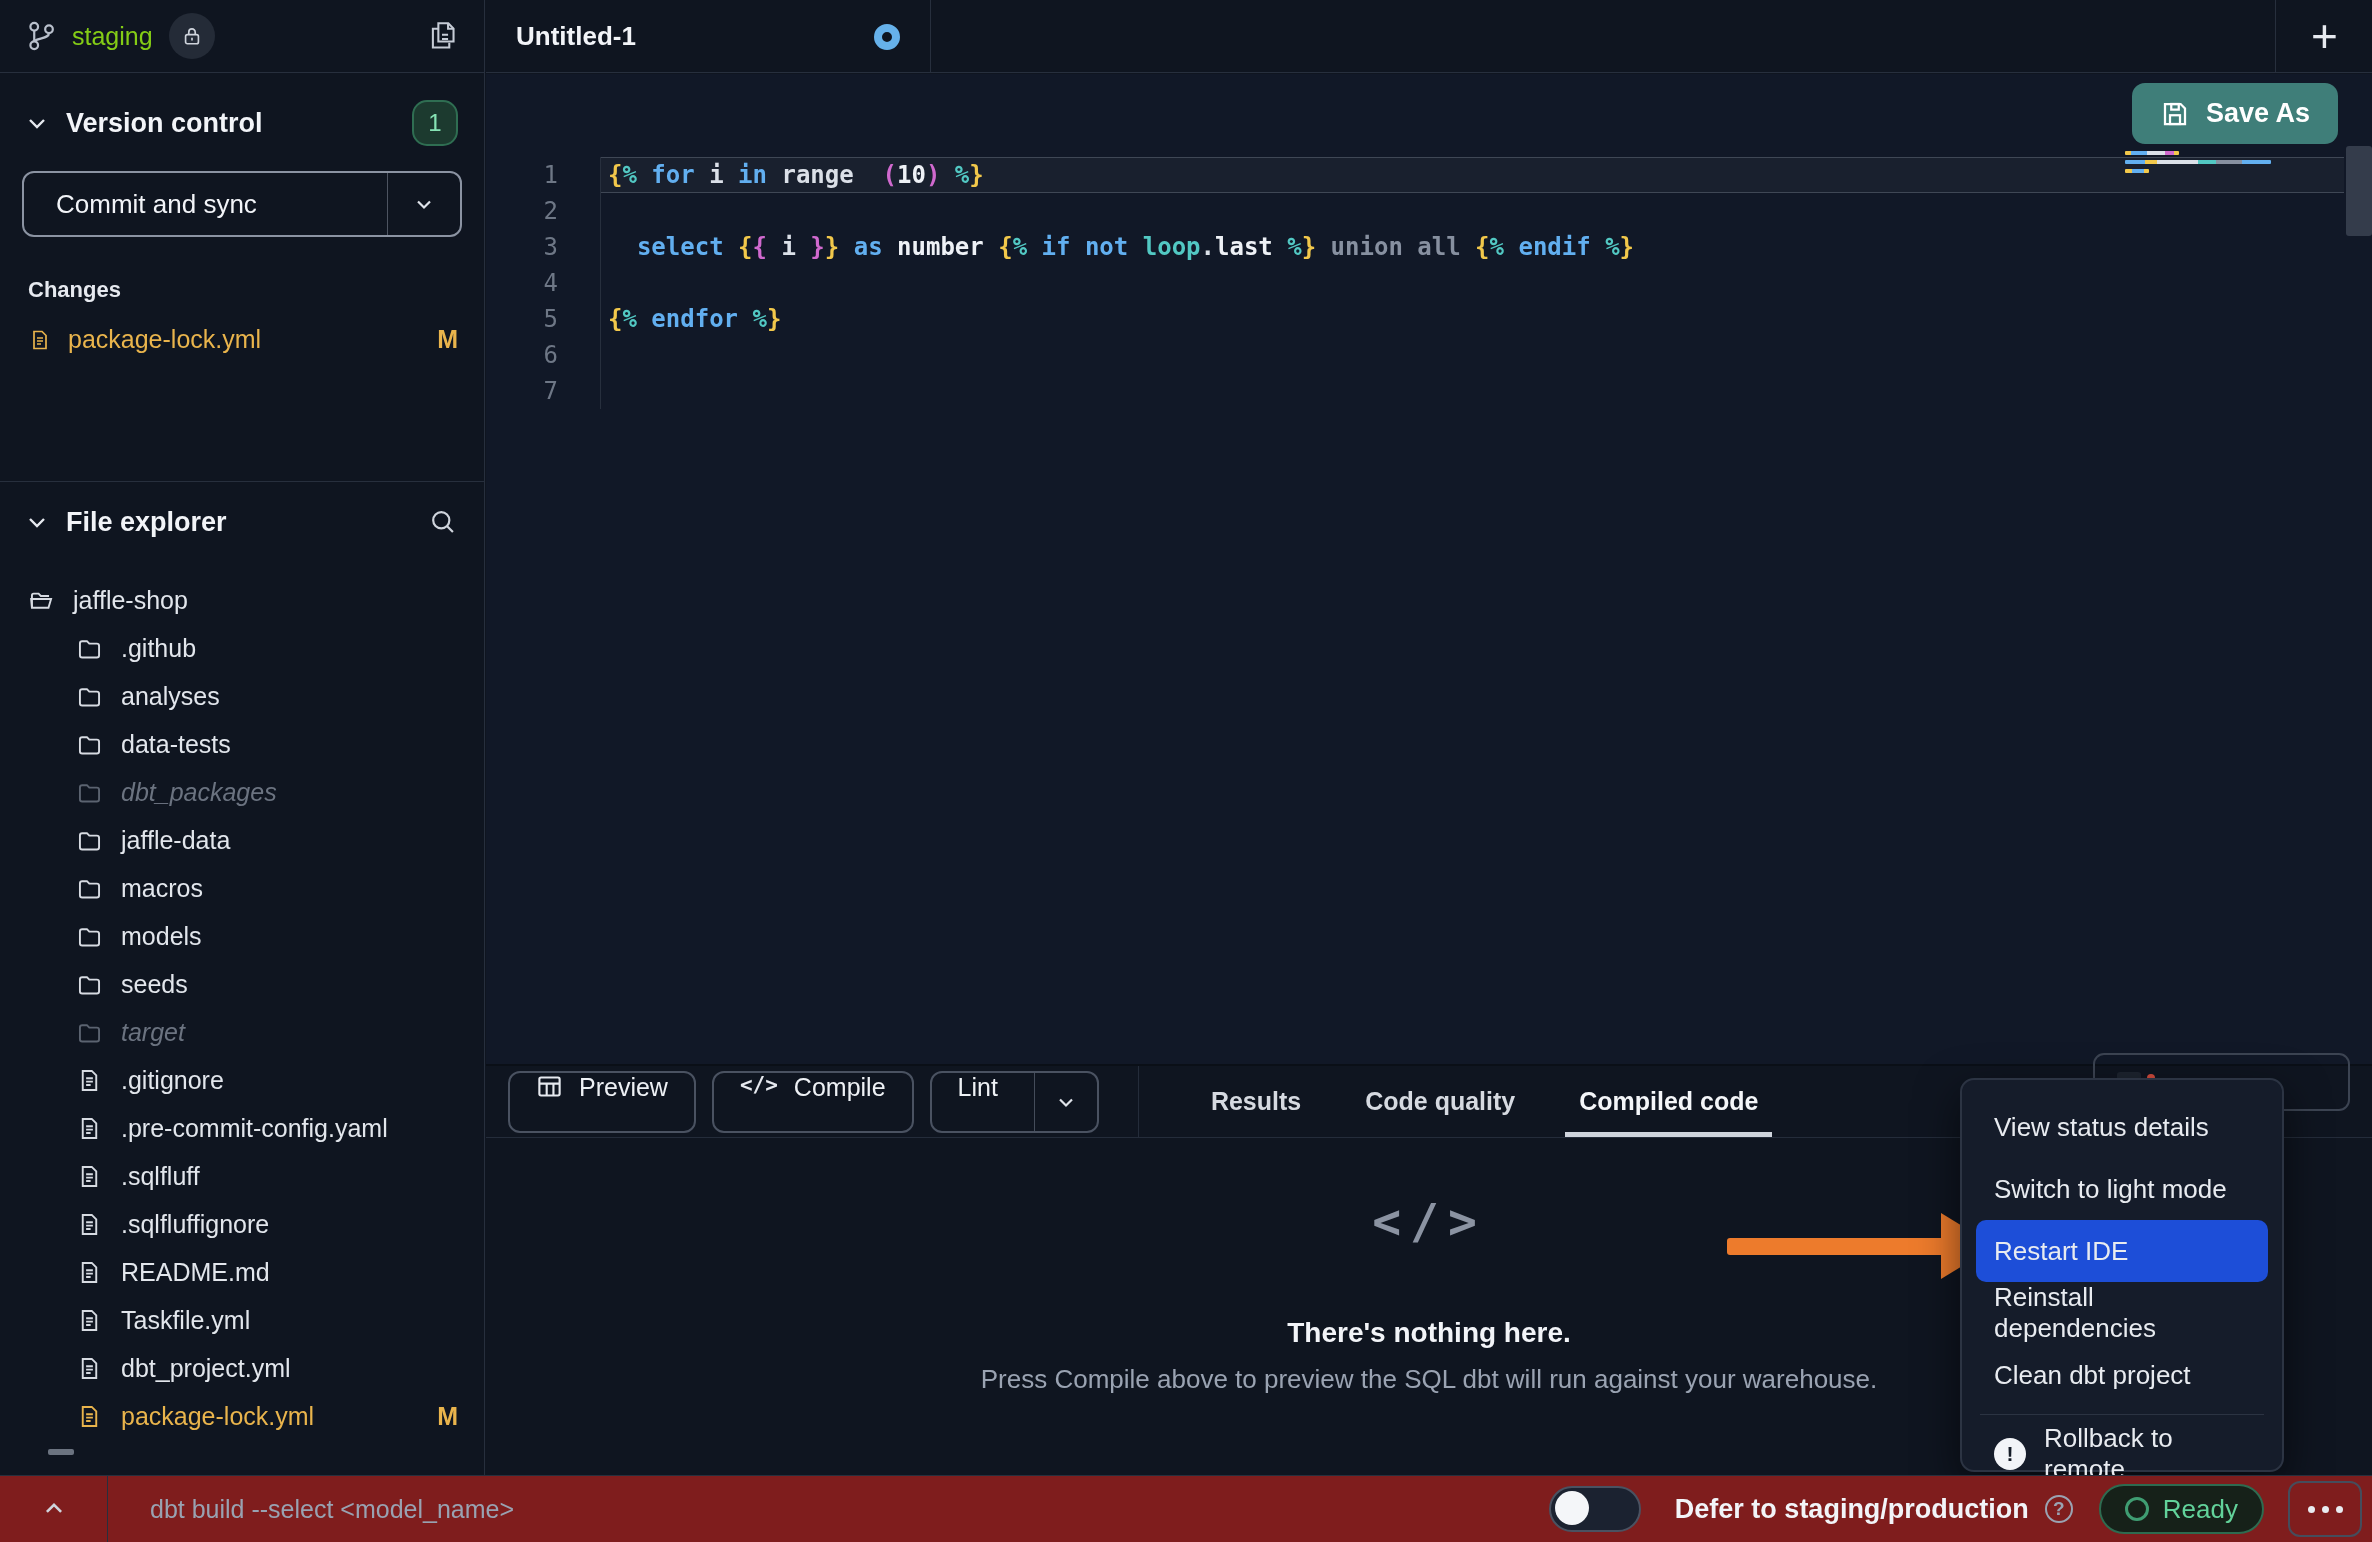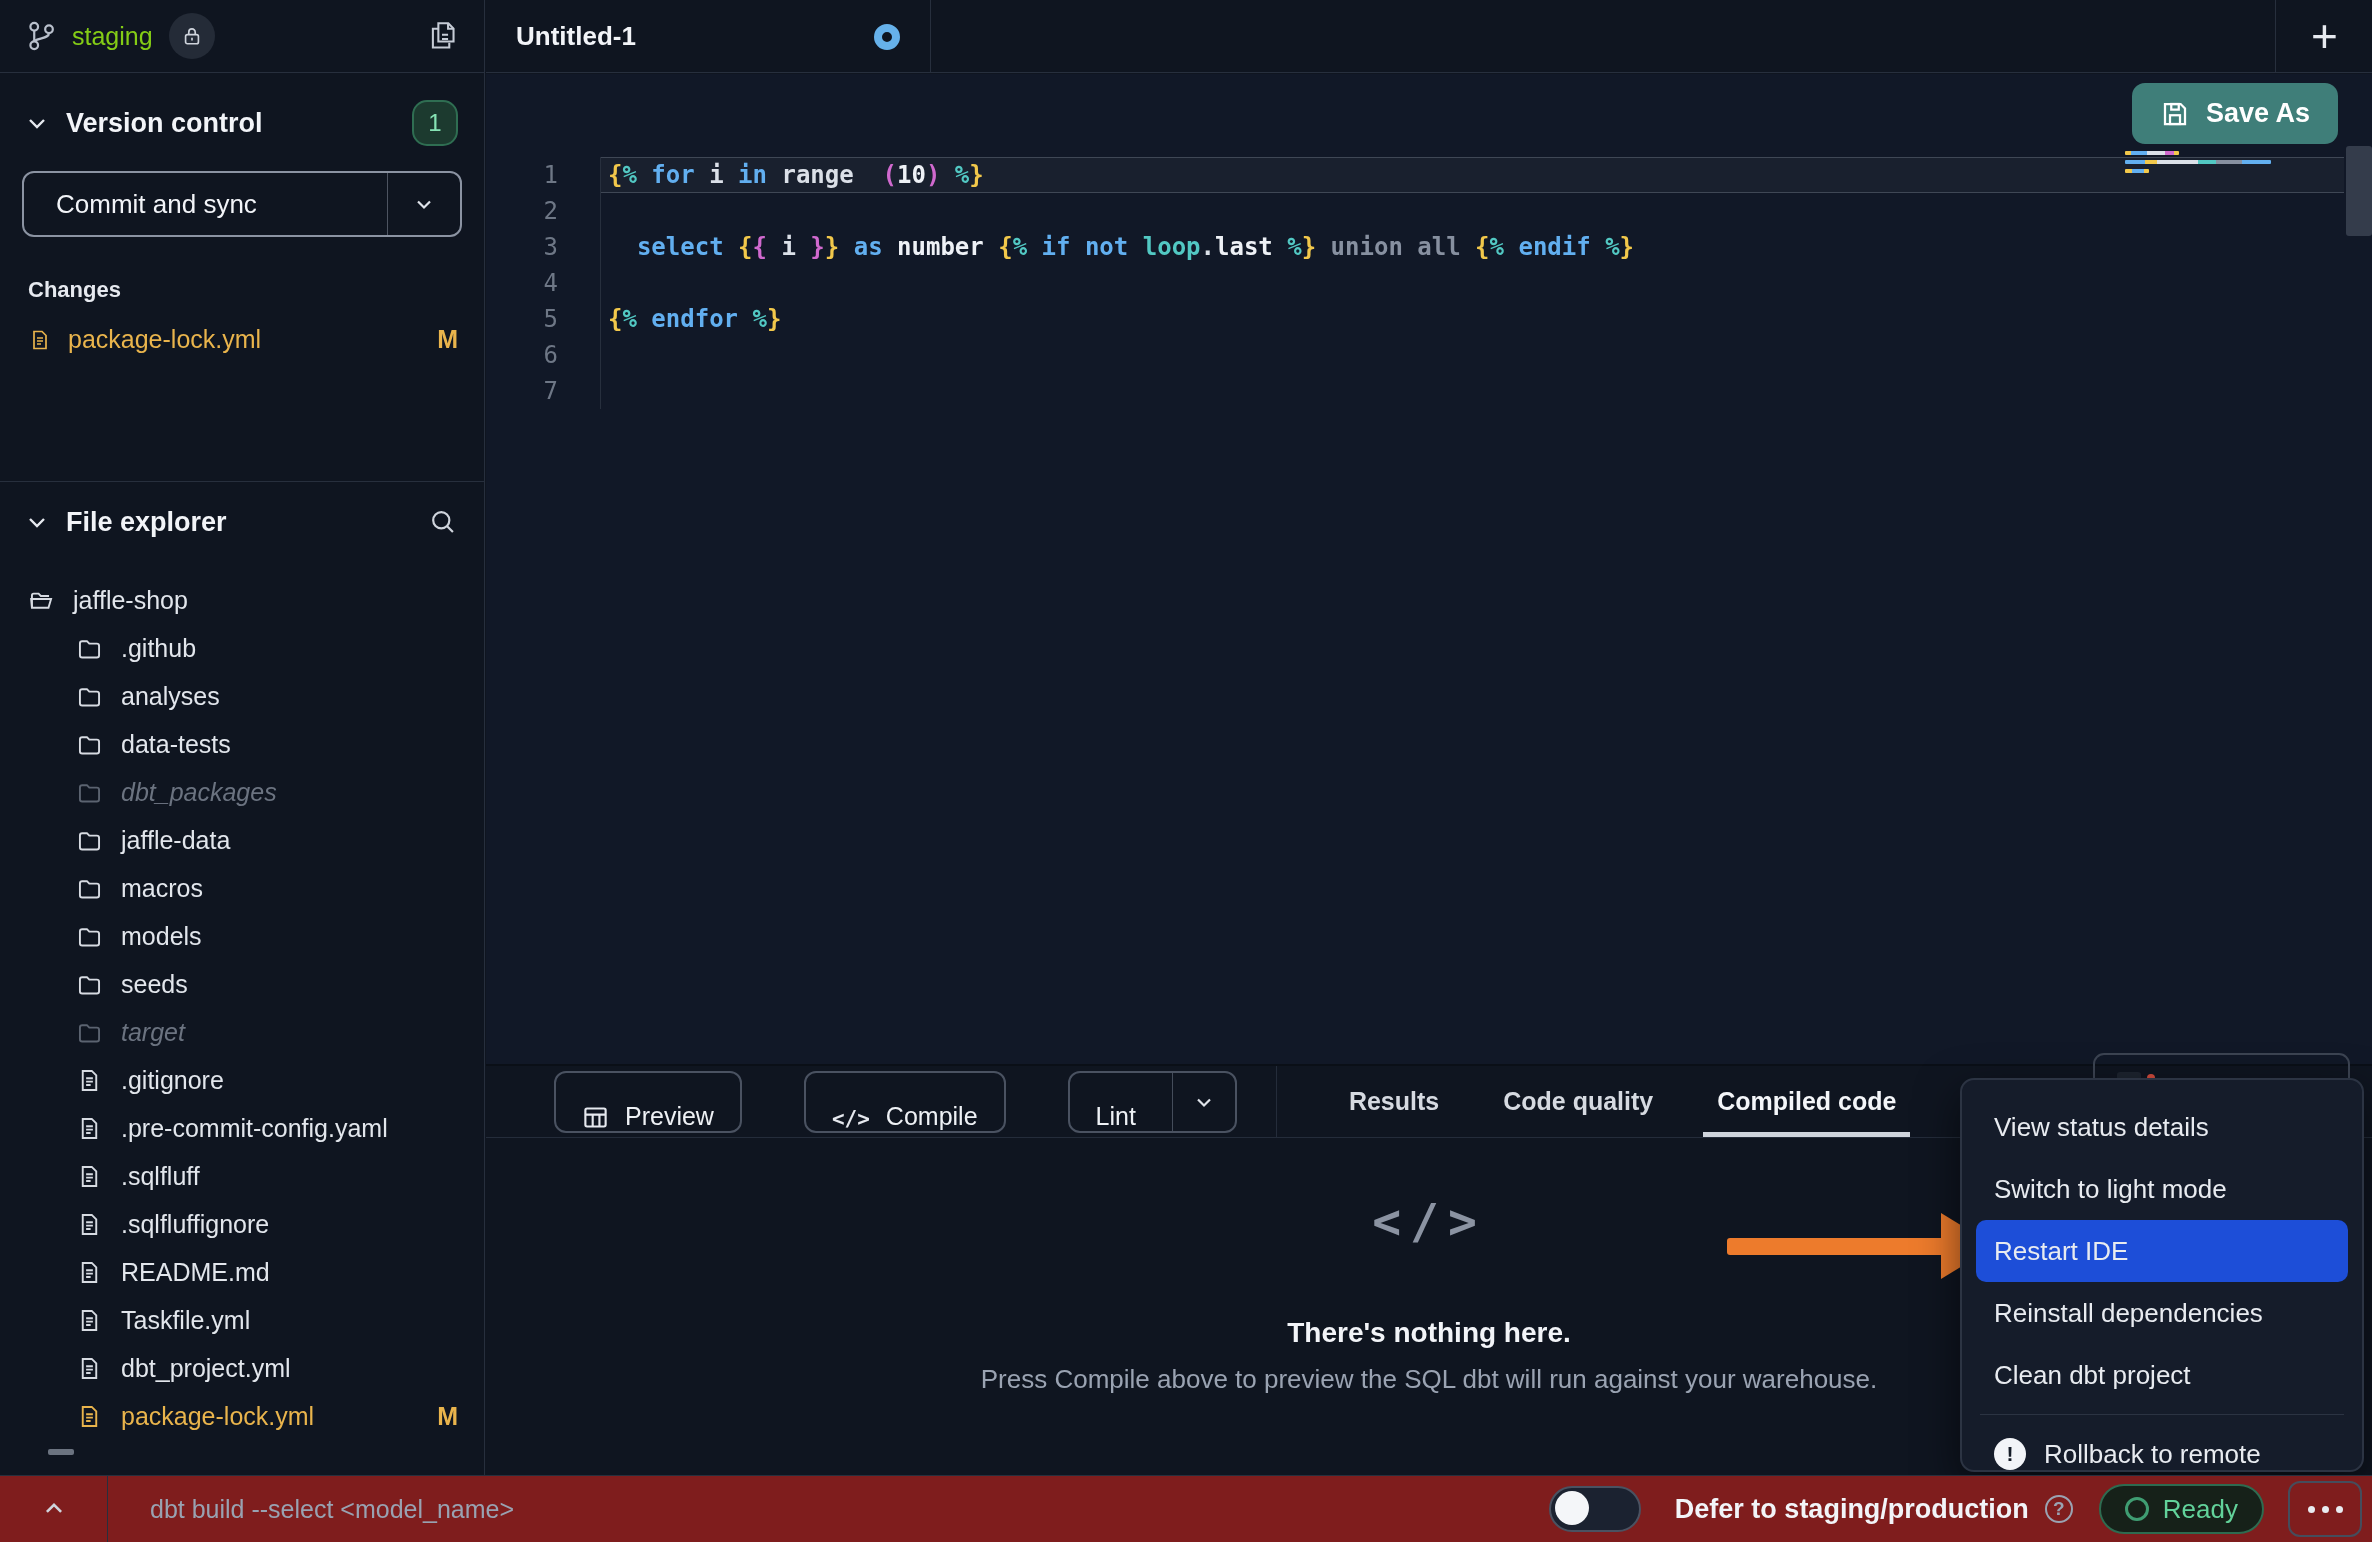--- a/index.html
+++ b/index.html
@@ -77,23 +77,23 @@
   .mm1{width:54px;background:linear-gradient(90deg,#f2c84b 0 12%,#62aff0 12% 40%,#dbe0e8 40% 75%,#d069ce 75% 90%,#f2c84b 90%);}
   .mm2{width:146px;background:linear-gradient(90deg,#62aff0 0 14%,#f2c84b 14% 22%,#dbe0e8 22% 50%,#52c8c3 50% 62%,#8790a0 62% 80%,#62aff0 80%);}
   .mm3{width:24px;background:linear-gradient(90deg,#f2c84b 0 30%,#62aff0 30% 80%,#f2c84b 80%);}
   .vthumb{position:absolute;right:0;top:72px;width:26px;height:90px;background:#343c4b;border-radius:3px;}
 
   
   .pane{position:absolute;left:486px;top:1064px;right:0;height:411px;background:#0f1520;
         border-top:2px solid #0a0f17;box-sizing:border-box;}
   .pane-toolbar{height:72px;border-bottom:1px solid #242c3a;display:flex;align-items:center;
                 padding-left:22px;box-sizing:border-box;}
-  .pbtn{height:62px;border:2px solid #4a5261;border-radius:12px;display:flex;align-items:flex-end;
+  .pbtn{height:62px;border:2px solid #4a5261;border-radius:12px;display:flex;align-items:flex-start;
         gap:16px;padding:0 26px;font-size:25px;color:#eef1f5;margin-right:16px;box-sizing:border-box;
-        background:transparent;cursor:pointer;margin-left:46px;}
+        background:transparent;cursor:pointer;}
   .pbtn .icn{color:#e6e9ef;}
   .code-glyph{font-family:"DejaVu Sans Mono",monospace;font-size:21px;font-weight:700;color:#e6e9ef;}
   .pbtn.split{padding:0;}
   .pbtn.split .lint-label{padding:0 0 0 26px;font-size:25px;}
   .pbtn.split .lint-chev{width:62px;height:100%;display:flex;align-items:center;justify-content:center;
                          border-left:1px solid rgba(74,82,97,.9);margin-left:20px;color:#dfe3ea;}
   .vdiv{width:1px;align-self:stretch;background:#242c3a;margin-left:23px;}
   .ptabs{display:flex;margin-left:72px;gap:64px;height:100%;}
   .ptab{position:relative;display:flex;align-items:center;font-size:25px;font-weight:600;
         color:#d6dae1;cursor:pointer;}
@@ -112,21 +112,21 @@
               border-top:33px solid transparent;border-bottom:33px solid transparent;
               border-left:54px solid #ed7b2c;}
 
   
   .hidden-btn{position:absolute;left:2093px;top:1053px;width:257px;height:58px;
               border:2px solid #3c4452;border-radius:11px;box-sizing:border-box;}
   .hb-icn{position:absolute;left:22px;top:17px;width:24px;height:16px;background:#1d242f;border-radius:3px;}
   .hb-dot{position:absolute;left:52px;top:19px;width:8px;height:8px;border-radius:50%;background:#d14b3c;}
 
   
-  .menu{position:absolute;left:1960px;top:1078px;width:404px;height:394px;background:#151c2a;
+  .menu{position:absolute;left:1960px;top:1078px;width:324px;height:394px;background:#151c2a;
         border:2px solid #2c3443;border-radius:14px;box-shadow:0 16px 44px rgba(0,0,0,.55);
         padding:16px 14px;box-sizing:border-box;}
   .mitem{height:62px;display:flex;align-items:center;padding:0 18px;font-size:26px;color:#e8ebf0;
          border-radius:10px;cursor:pointer;}
   .mitem.hl{background:#1d4ed8;text-align:right;}
   .mdiv{height:1px;background:#2b3342;margin:8px 4px;}
   .mitem .excl{width:32px;height:32px;border-radius:50%;background:#f2f4f8;color:#141b27;
                font-weight:800;font-size:21px;display:flex;align-items:center;justify-content:center;
                margin-right:18px;flex:none;}
 

